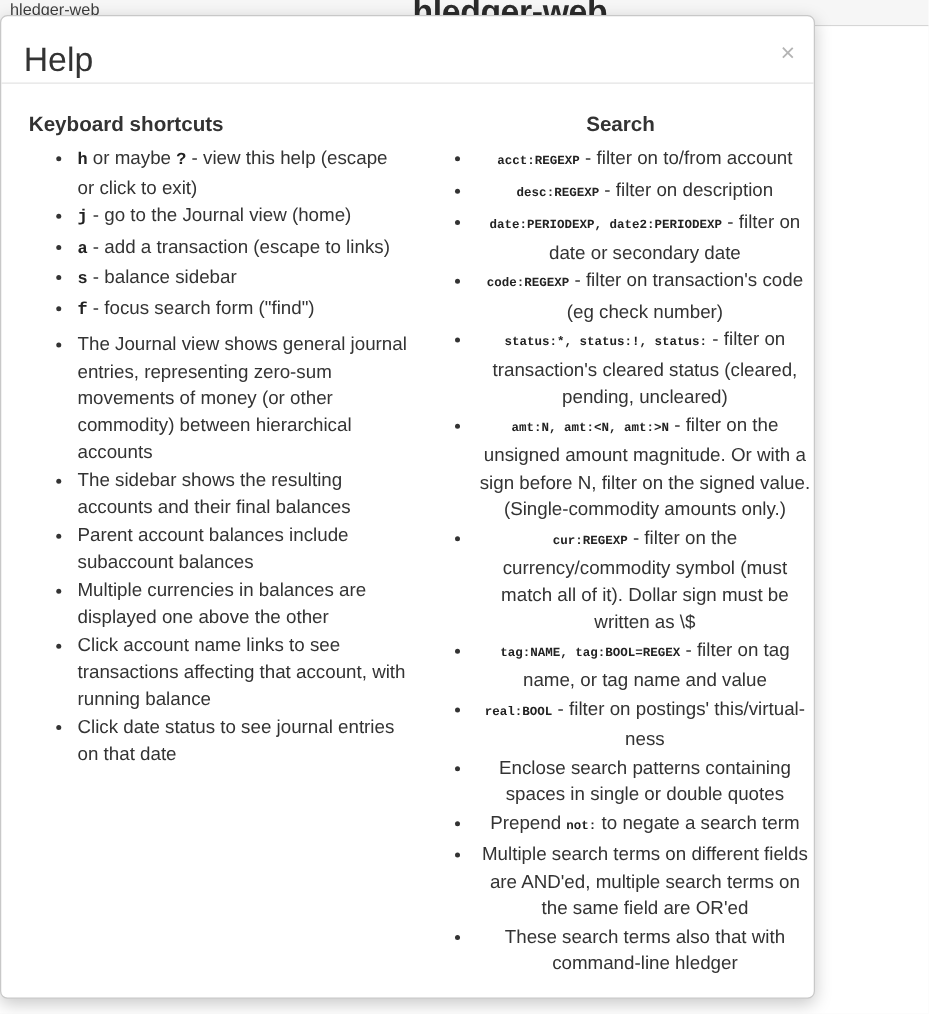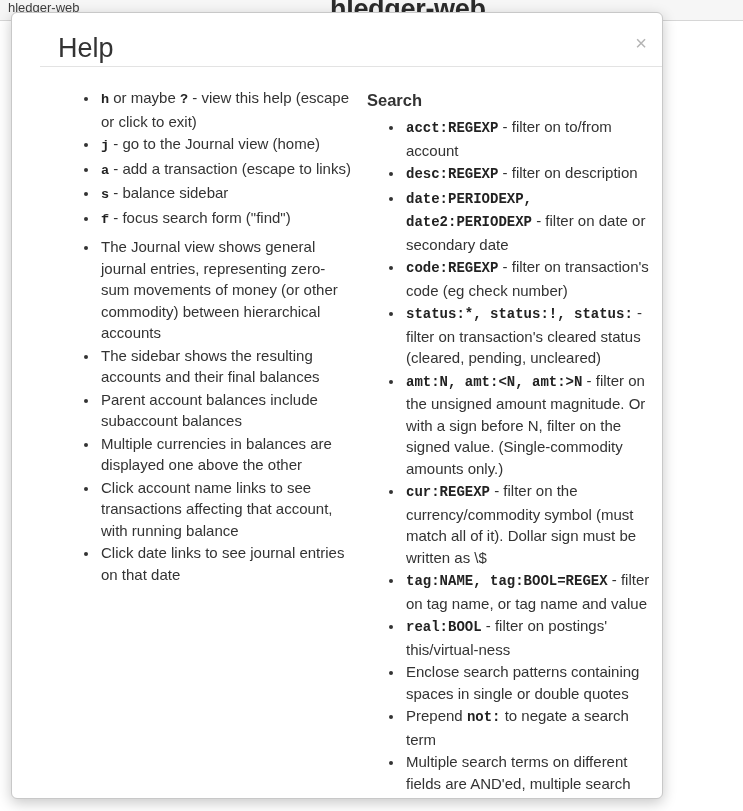--- a/index.html
+++ b/index.html
@@ -53,31 +53,30 @@
     left: 0;
     top: 21px;
     width: 743px;
     height: 790px;
     background: #ffffff;
   }
 
   
   .modal {
     position: absolute;
-    left: 11px;
+    left: 0;
     top: 12px;
     width: 652px;
     height: 787px;
     background: #ffffff;
     border: 1px solid #c8c8c8;
     border-radius: 6px;
     box-shadow: 0 4px 14px rgba(0,0,0,0.22);
     box-sizing: border-box;
     overflow: hidden;
-    padding-left: 28px;
   }
   .modal-header {
     position: relative;
     height: 54px;
     border-bottom: 1px solid #e3e3e3;
     box-sizing: border-box;
   }
   .modal-title {
     position: absolute;
     left: 18px;
@@ -109,20 +108,21 @@
   }
   .col-left {
     width: 368px;
     padding-left: 22px;
     box-sizing: border-box;
   }
   .col-right {
     width: 367px;
     padding-left: 15px;
     box-sizing: border-box;
+    text-align: center;
   }
   h4.section {
     margin: 10px 0 4px 0;
     font-size: 16.5px;
     font-weight: bold;
     color: #333;
     font-family: "Liberation Sans", sans-serif;
   }
   .col-right h4.section {
     margin-top: 10px;
@@ -143,21 +143,21 @@
     font-size: 14px;
   }
   code, .kbd {
     font-family: "Liberation Mono", monospace;
     font-size: 13.5px;
     font-weight: bold;
     color: #222;
   }
   .fieldname {
     font-family: "Liberation Mono", monospace;
-    font-size: 14px;
+    font-size: 10px;
     font-weight: bold;
     color: #222;
   }
 </style>
 </head>
 <body>
 
 <div class="page-behind">
   <div class="behind-brand">hledger-web</div>
   <div class="behind-title">hledger-web</div>
@@ -166,20 +166,21 @@
 </div>
 
 <div class="modal">
   <div class="modal-header">
     <div class="modal-title">Help</div>
     <div class="modal-close">×</div>
   </div>
   <div class="modal-body">
     <div class="cols">
       <div class="col-left">
+        <h4 class="section">Keyboard shortcuts</h4>
         <ul class="help-list">
           <li>
             <span class="kbd">h</span><span> or maybe </span><span class="kbd">?</span><span> - view this help (escape or click to exit)</span>
           </li>
           <li>
             <span class="kbd">j</span><span> - go to the Journal view (home)</span>
           </li>
           <li>
             <span class="kbd">a</span><span> - add a transaction (escape to links)</span>
           </li>
@@ -190,21 +191,21 @@
             <span class="kbd">f</span><span> - focus search form ("find")</span>
           </li>
         </ul>
 
         <ul class="help-list">
           <li>The Journal view shows general journal entries, representing zero-sum movements of money (or other commodity) between hierarchical accounts</li>
           <li>The sidebar shows the resulting accounts and their final balances</li>
           <li>Parent account balances include subaccount balances</li>
           <li>Multiple currencies in balances are displayed one above the other</li>
           <li>Click account name links to see transactions affecting that account, with running balance</li>
-          <li>Click date links to see journal entries on that date</li>
+          <li>Click date status to see journal entries on that date</li>
         </ul>
       </div>
 
       <div class="col-right">
         <h4 class="section">Search</h4>
         <ul class="help-list">
           <li><span class="fieldname">acct:REGEXP</span><span> - filter on to/from account</span></li>
           <li><span class="fieldname">desc:REGEXP</span><span> - filter on description</span></li>
           <li><span class="fieldname">date:PERIODEXP, date2:PERIODEXP</span><span> - filter on date or secondary date</span></li>
           <li><span class="fieldname">code:REGEXP</span><span> - filter on transaction's code (eg check number)</span></li>

